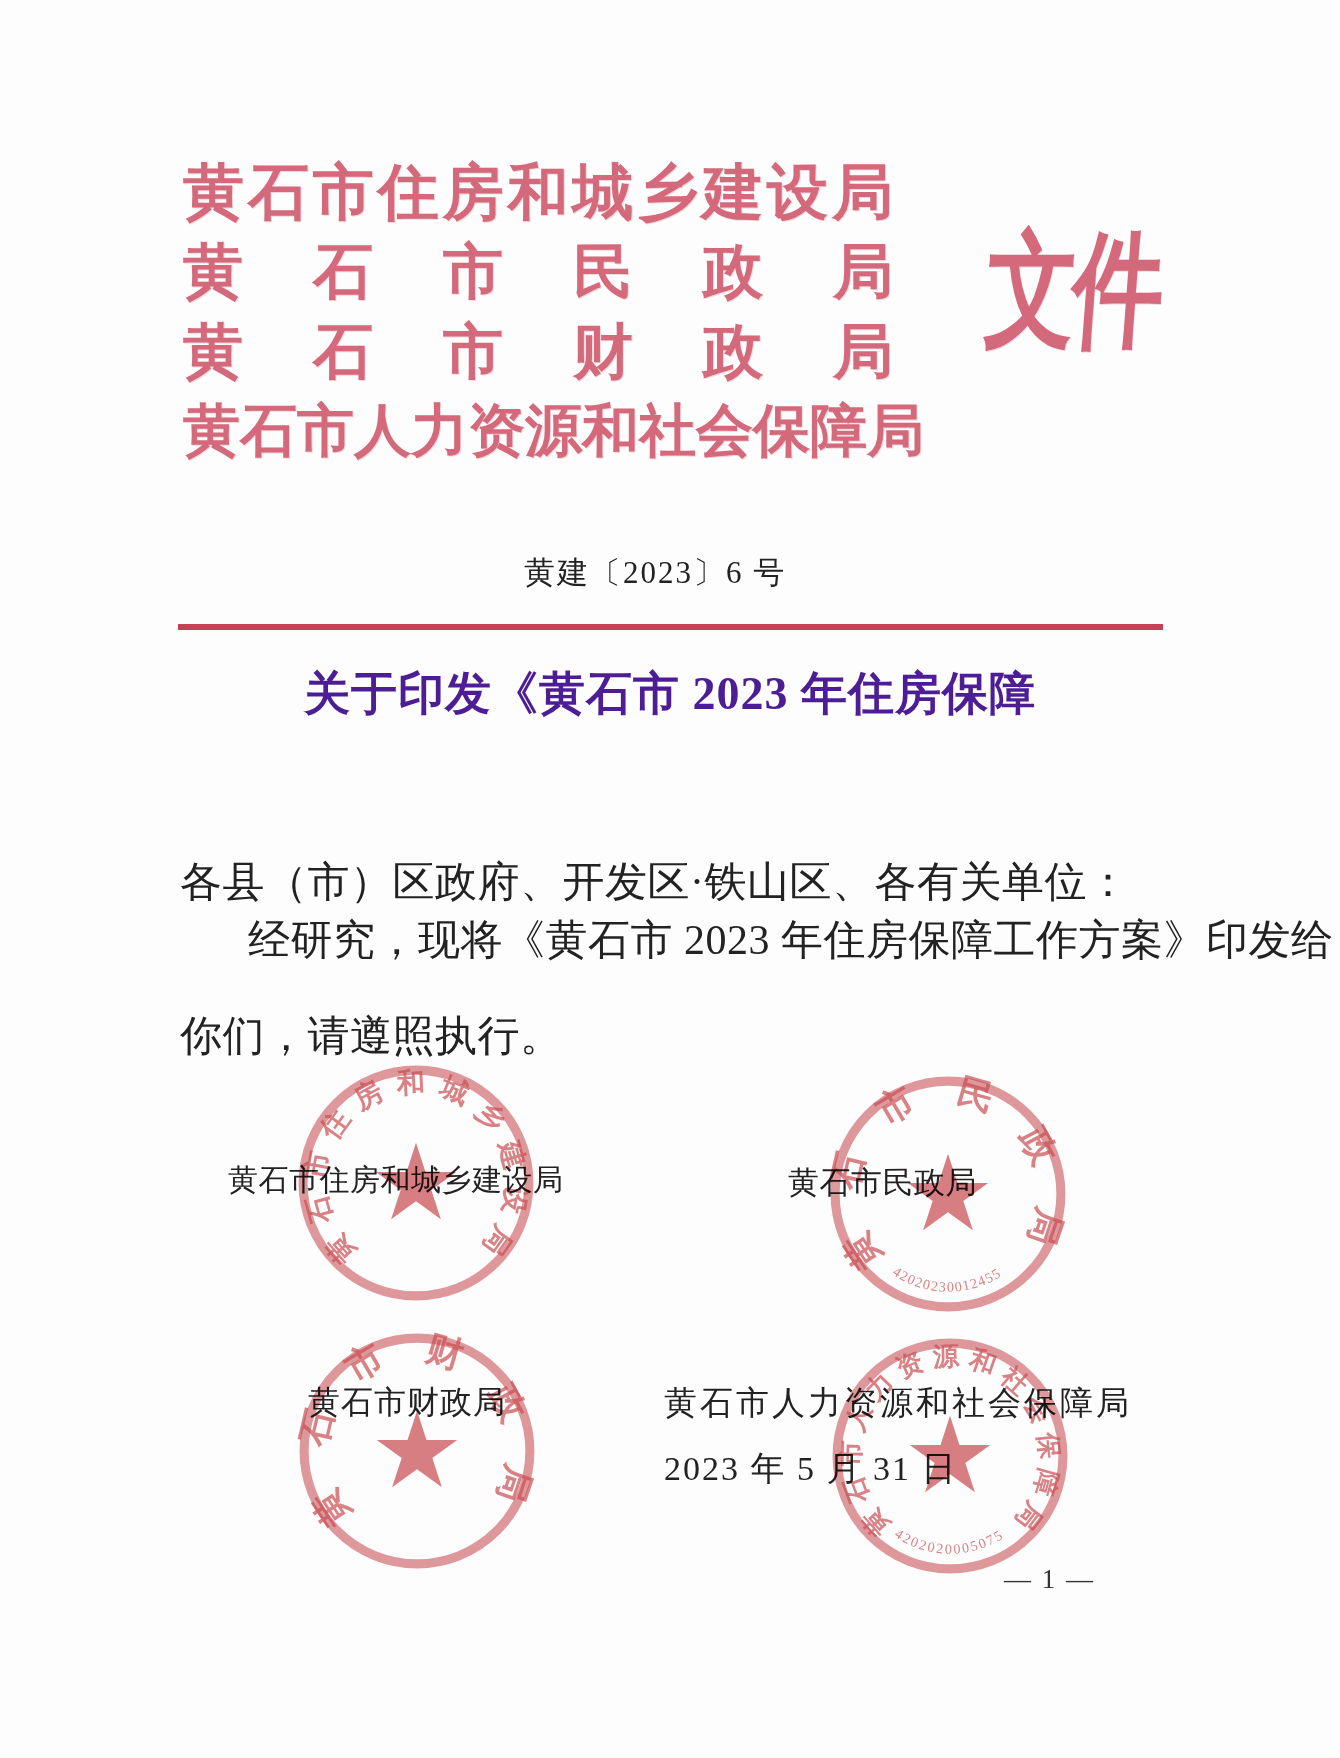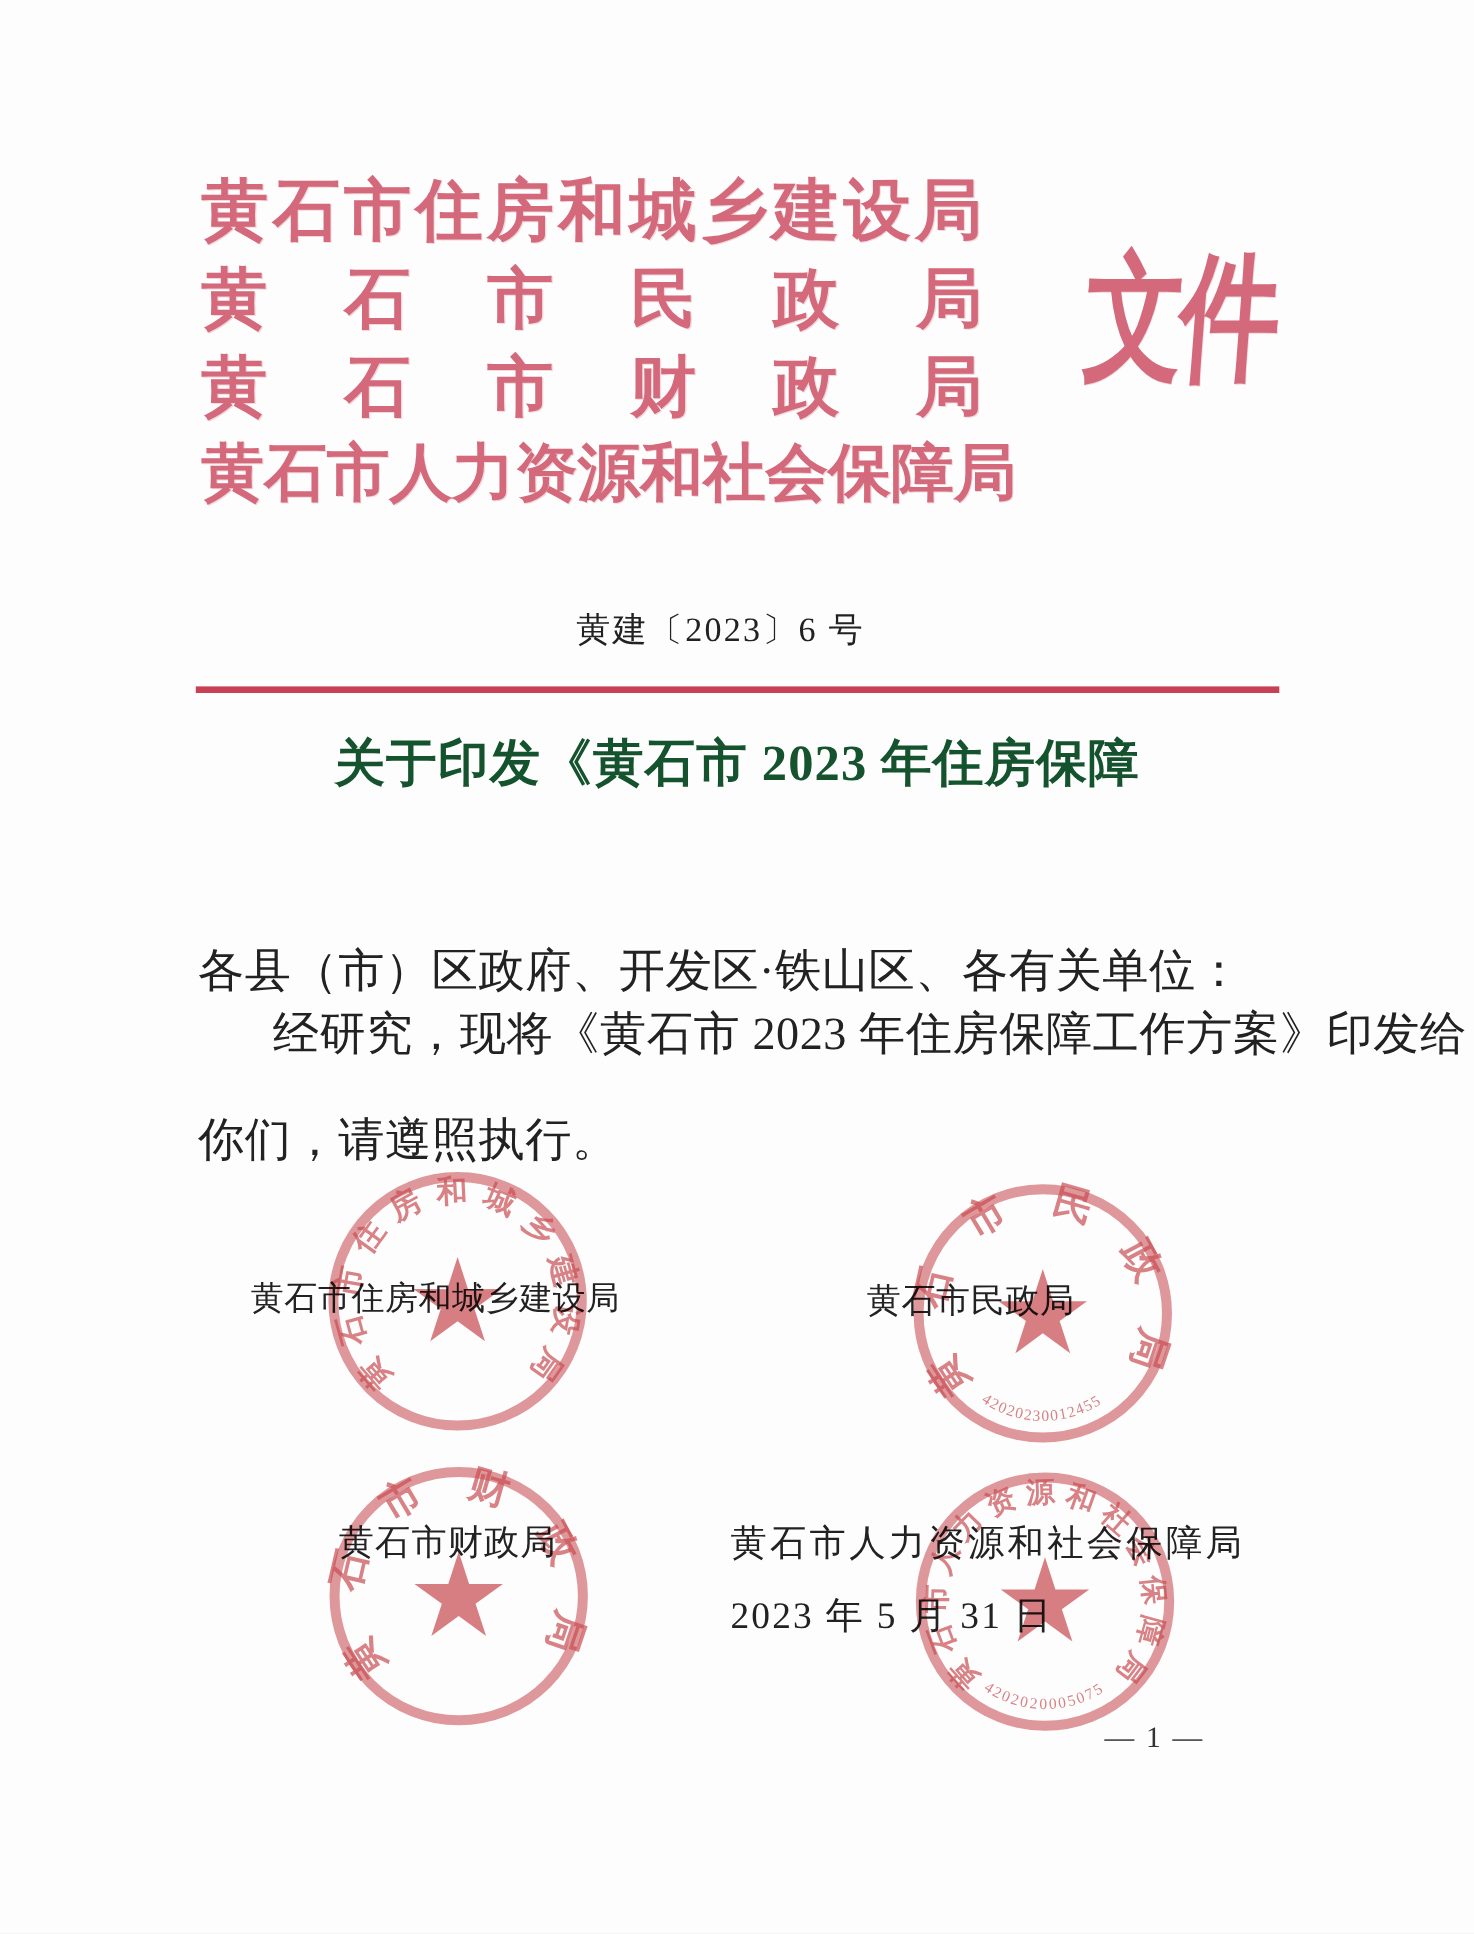--- a/index.html
+++ b/index.html
@@ -39,21 +39,21 @@
     position:absolute;left:-30px;right:0;top:552px;
     text-align:center;font-size:31px;letter-spacing:2px;color:#222;
   }
   .red-rule{
     position:absolute;left:178px;top:624px;width:985px;height:6px;
     background:var(--rule,#c84055);
   }
   
   .title-line{
     position:absolute;left:0;right:0;text-align:center;
-    font-weight:bold;font-size:46px;color:#14532d;letter-spacing:1px;
+    font-weight:bold;font-size:46px;color:#4c1d95;letter-spacing:1px;
   }
   #title1{top:663px;}
   #title2{top:725px;}
   
   .body-line{
     position:absolute;font-size:42px;color:#222;
     letter-spacing:.5px;white-space:nowrap;
   }
   #salutation{left:180px;top:854px;}
   #para1{left:248px;top:912px;}

